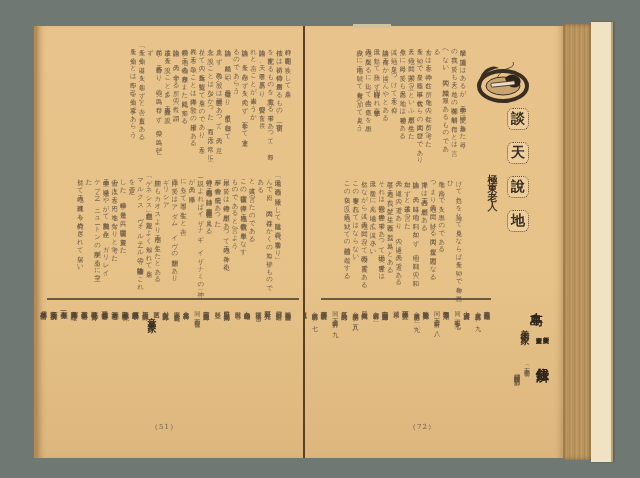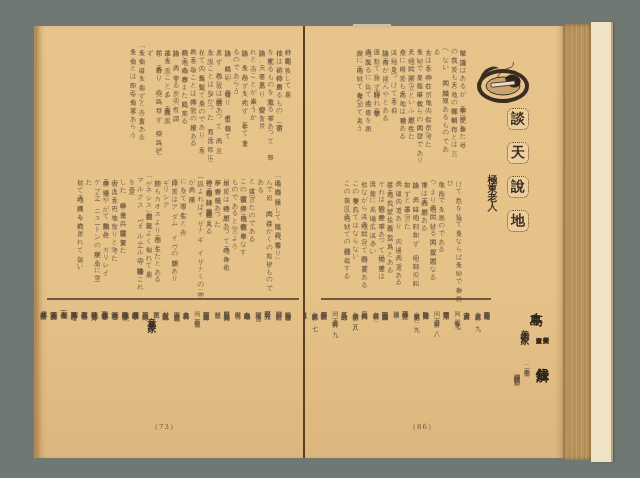--- a/index.html
+++ b/index.html
@@ -262,21 +262,21 @@
         </span>
         <span style="display: block; margin-left: 2.4px;">
           <span class="nm">宮原禎次</span>
           <span class="ad">目黒区</span>
         </span>
         <span style="display: block; margin-left: 2.4px;">
           <span class="nm">田辺尚雄</span>
         </span>
       </div>
 
-    <div class="page-num" style="left:114px; top:396px;">（73）</div>
+    <div class="page-num" style="left:114px; top:396px;">（51）</div>
   </div>
 
   <div class="gutter"></div>
 
   <div class="page page-right">
 
     <div class="vtext" id="right-body-top" style="right:96px; top:18px; height:118px;">
         <span style="display: block;">簡単な議論ではあるが、天文学の研究が進歩した今日</span>
         <span style="display: block;">の我々に於ても天と地との関係を解明し得たとは言</span>
         <span style="display: block;">へない。人間の知識は限りあるものである。</span>
@@ -370,19 +370,19 @@
         </span>
         <span style="display: block; margin-left: 2.4px;">
           <span class="nm">鄉原古統</span>
           <span class="ad">台北市東門町二ノ七</span>
         </span>
         <span style="display: block; margin-left: 2.4px;">
           <span class="nm">立石鐵臣</span>
         </span>
       </div>
 
-    <div class="page-num" style="left:104px; top:396px;">（86）</div>
+    <div class="page-num" style="left:104px; top:396px;">（72）</div>
   </div>
 
   <div class="top-tab"></div>
   <div class="page-edges"></div>
   <div class="back-cover"></div>
 </div>
 
 </body></html>

